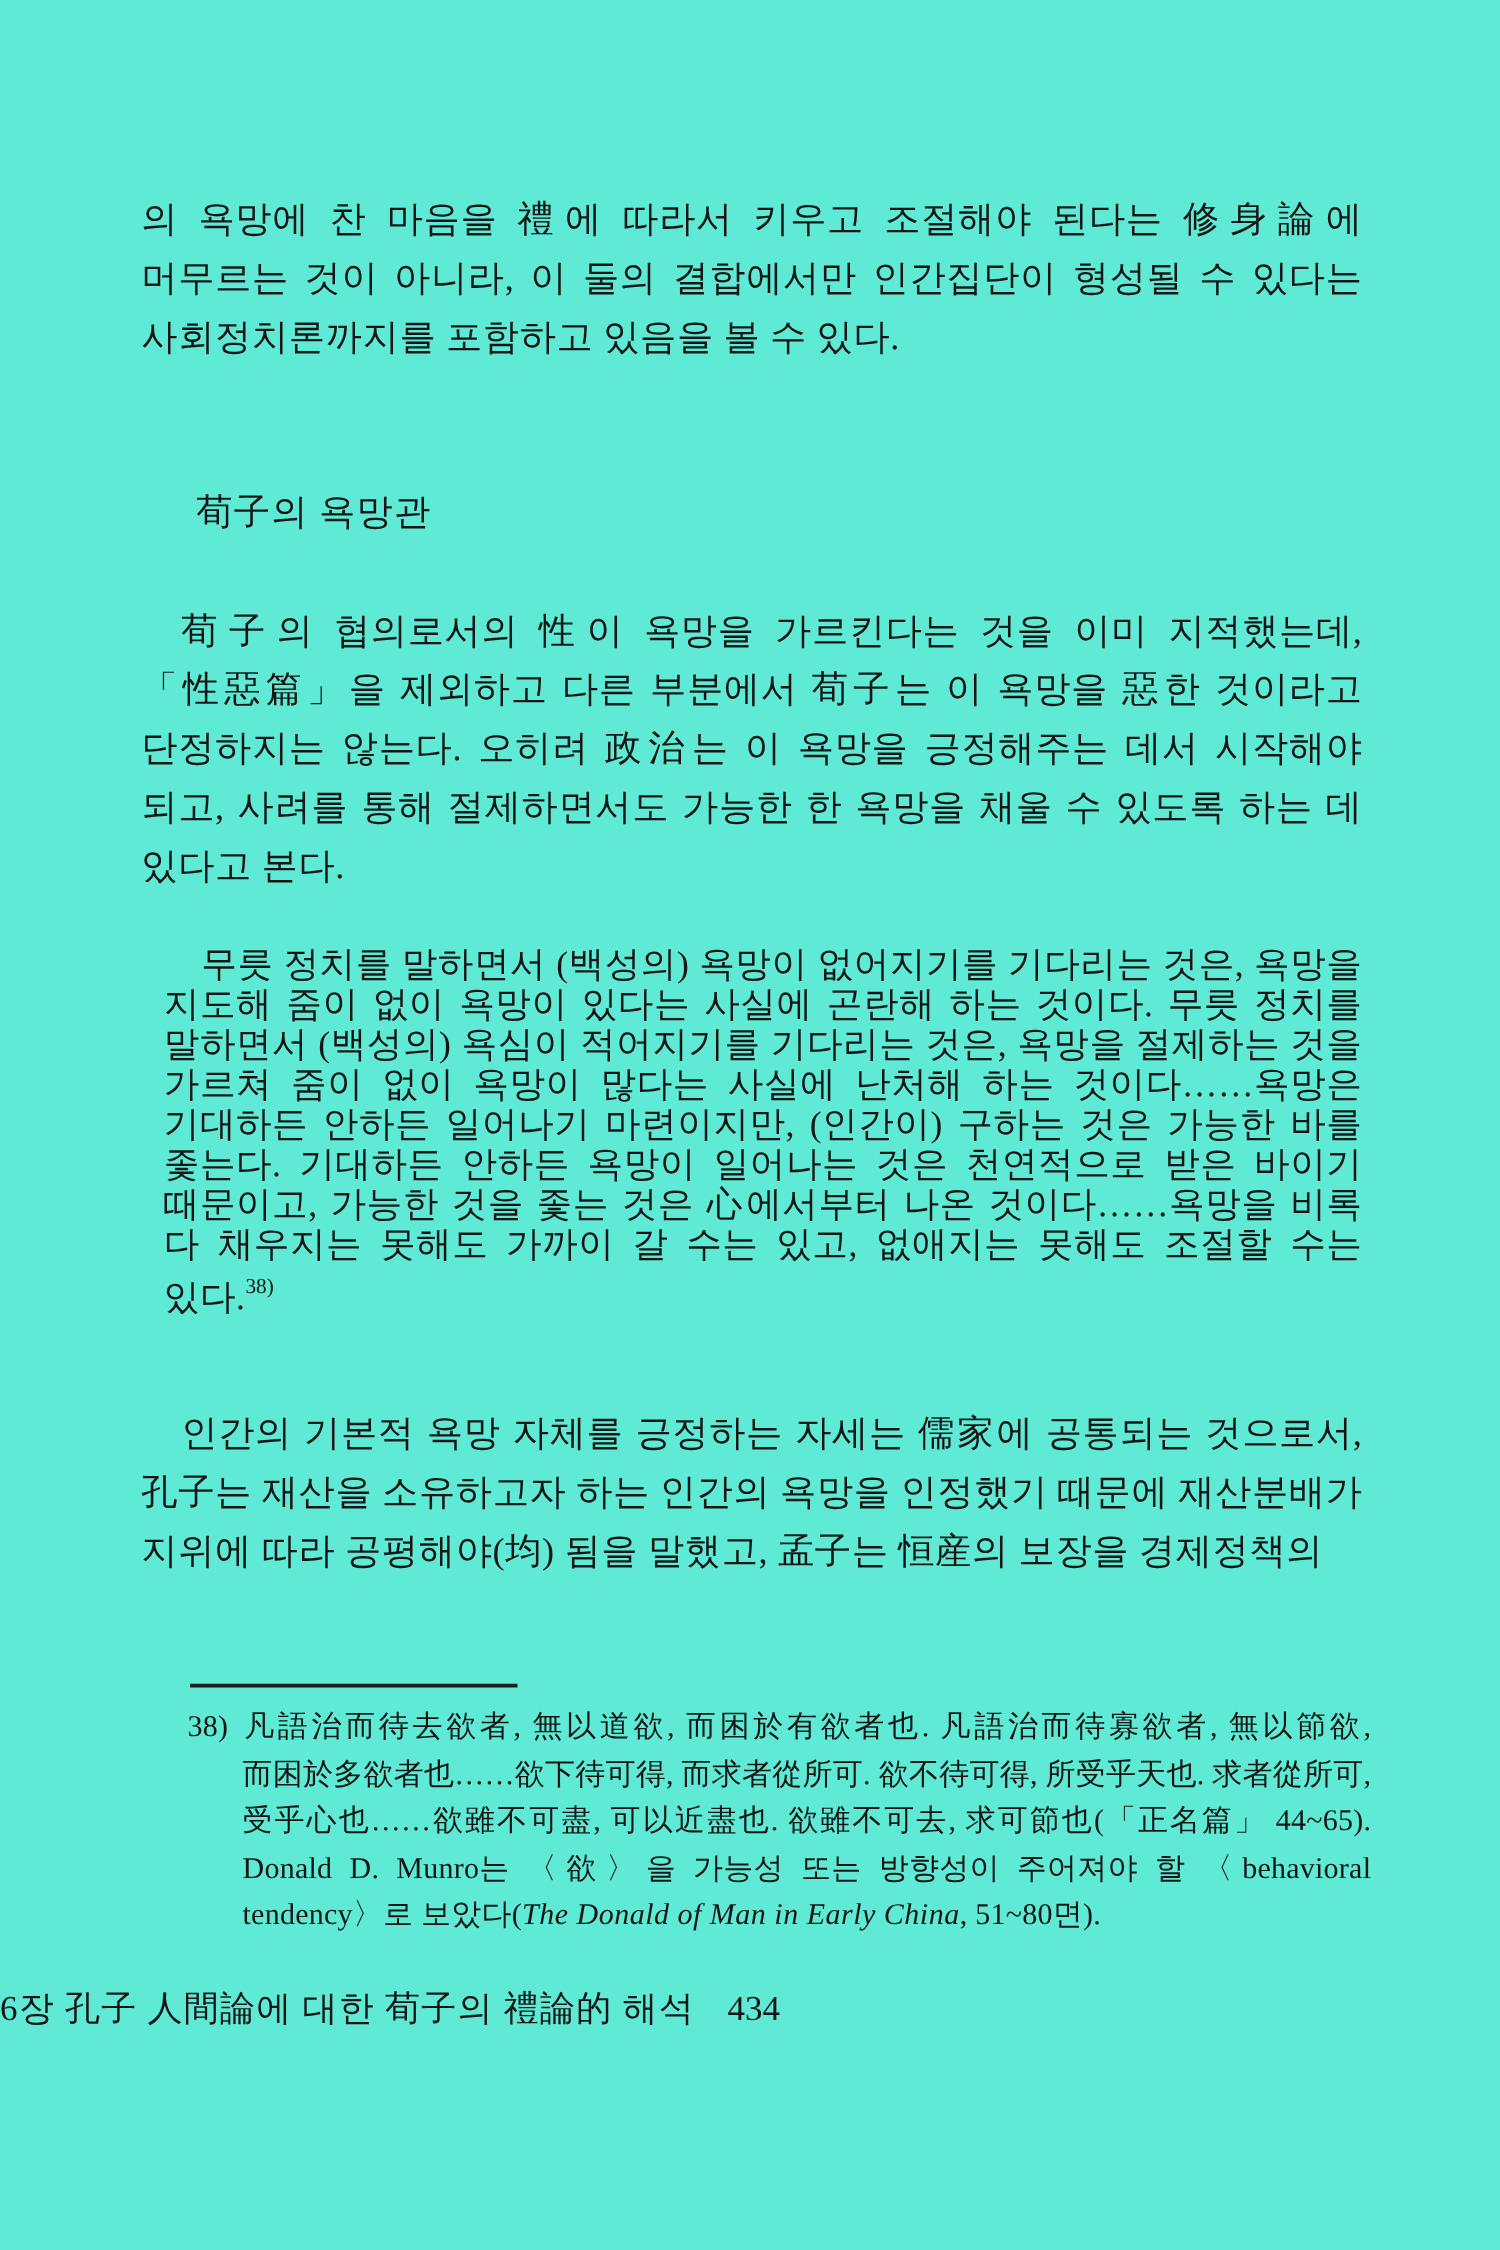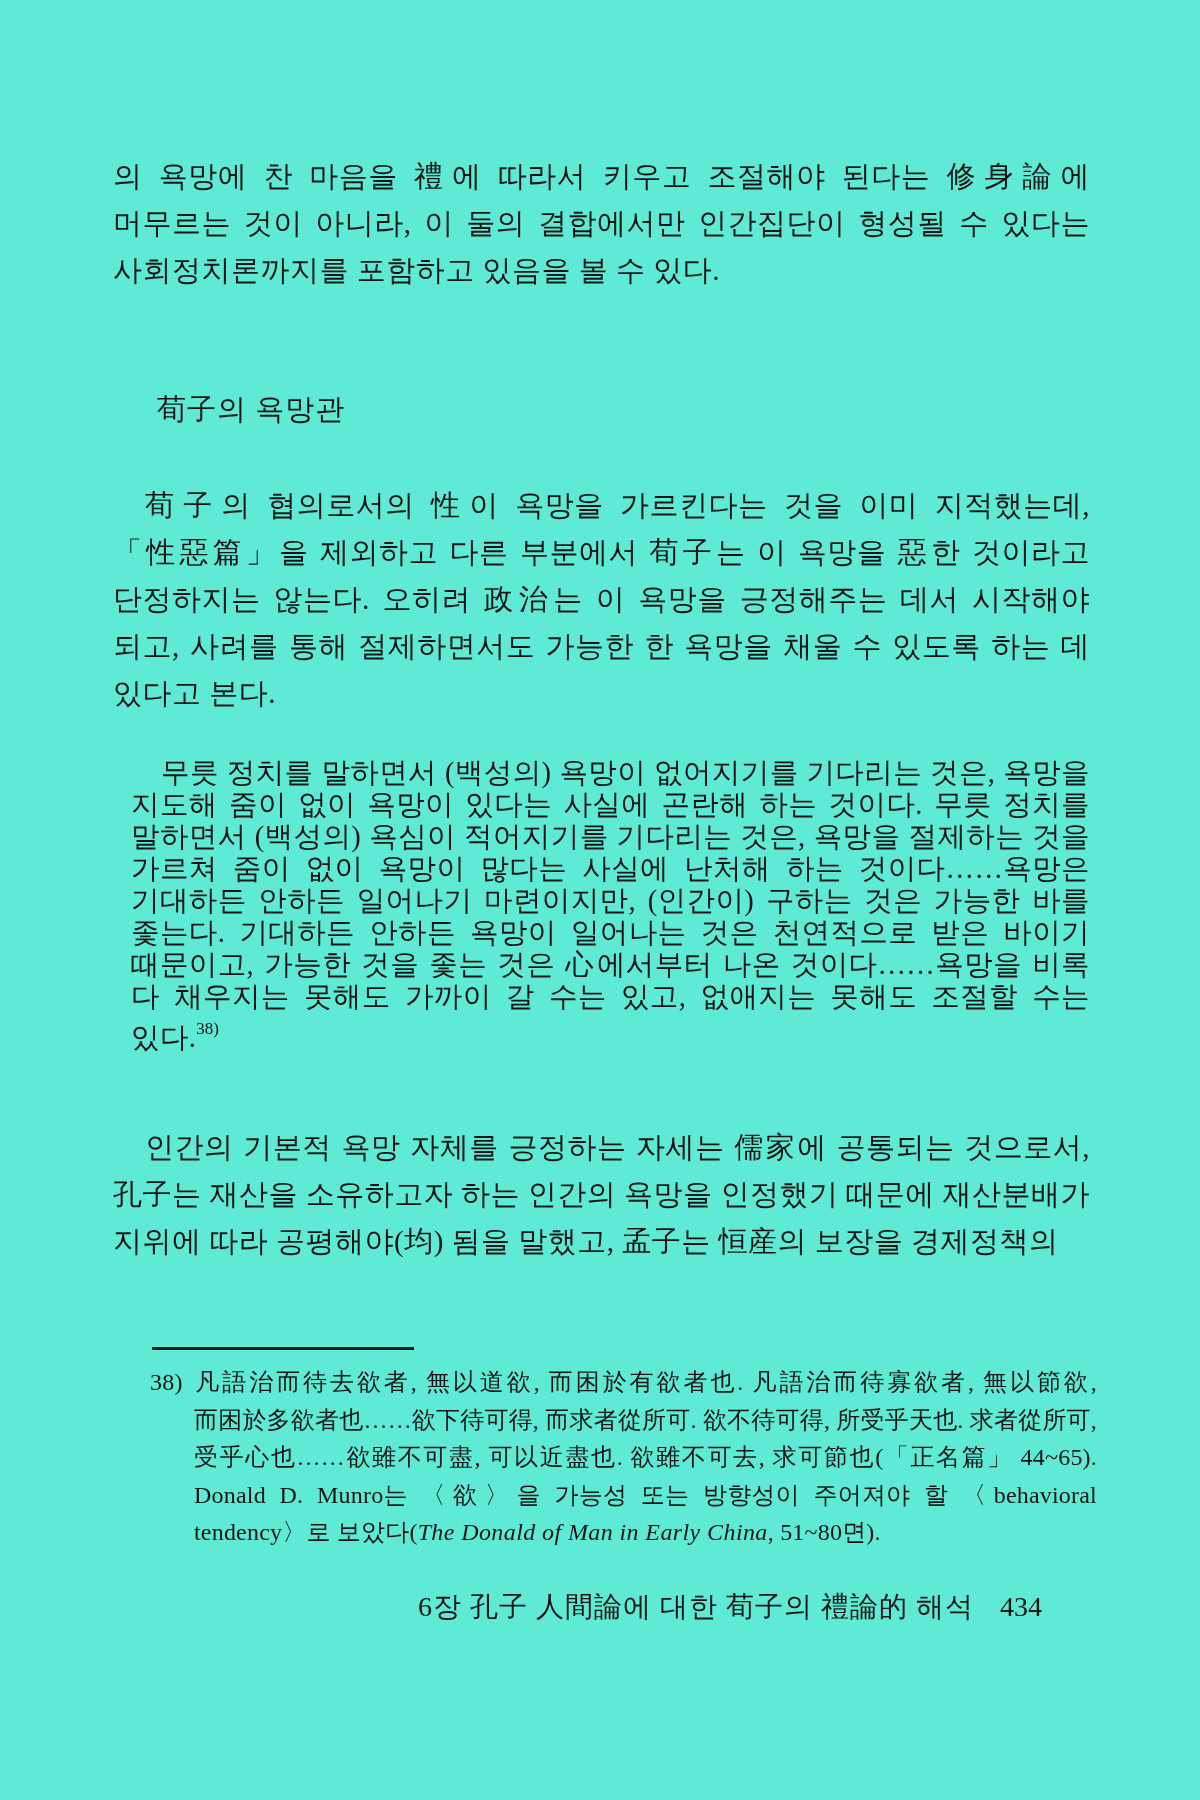--- a/index.html
+++ b/index.html
@@ -88,21 +88,21 @@
   }
 
   .footer {
     position: absolute;
     top: 1588px;
     left: 0;
     width: 1200px;
     box-sizing: border-box;
     padding-right: 158px;
     display: flex;
-    justify-content: flex-end;
+    justify-content: flex-start;
     align-items: baseline;
     gap: 26px;
     font-size: 28px;
     letter-spacing: 1px;
   }
   .footer .pagenum { letter-spacing: 0; }
 </style>
 </head>
 <body>
 

